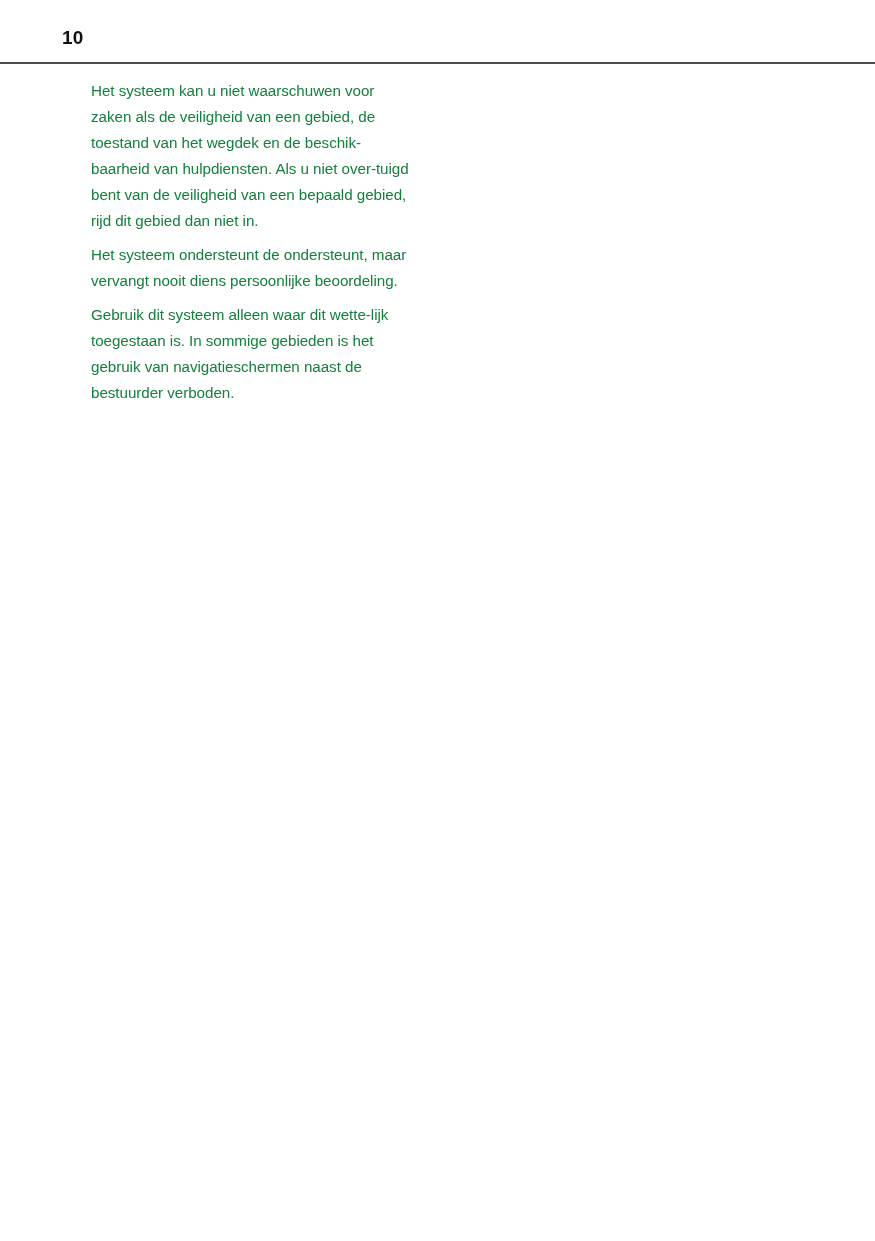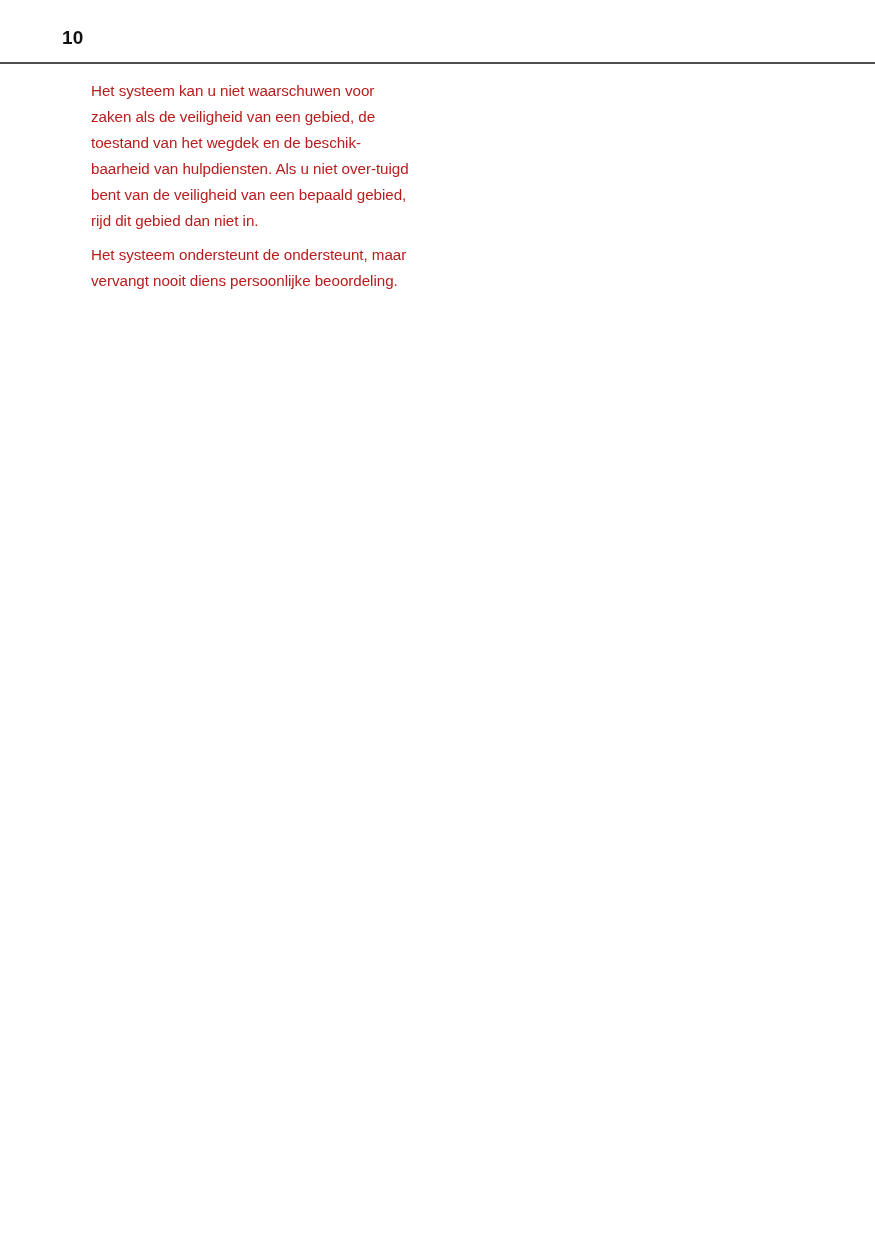--- a/index.html
+++ b/index.html
@@ -57,21 +57,21 @@
   .content-column {
     position: absolute;
     left: 91px;
     top: 78px;
     width: 325px;
   }
 
   .body-paragraph {
     font-size: 15.2px;
     line-height: 26px;
-    color: #b91c1c;
+    color: #15803d;
     margin: 0 0 8px 0;
     text-align: left;
     letter-spacing: -0.05px;
   }
 
   .body-paragraph:last-child {
     margin-bottom: 0;
   }
 </style>
 </head>
@@ -80,15 +80,16 @@
 <div class="page">
 
   <div class="page-header">
     <div class="page-number">10</div>
     <div class="header-rule"></div>
   </div>
 
   <div class="content-column">
     <p class="body-paragraph">Het systeem kan u niet waarschuwen voor zaken als de veiligheid van een gebied, de toestand van het wegdek en de beschik-baarheid van hulpdiensten. Als u niet over-tuigd bent van de veiligheid van een bepaald gebied, rijd dit gebied dan niet in.</p>
     <p class="body-paragraph">Het systeem ondersteunt de ondersteunt, maar vervangt nooit diens persoonlijke beoordeling.</p>
+    <p class="body-paragraph">Gebruik dit systeem alleen waar dit wette-lijk toegestaan is. In sommige gebieden is het gebruik van navigatieschermen naast de bestuurder verboden.</p>
   </div>
 
 </div>
 
 </body></html>

